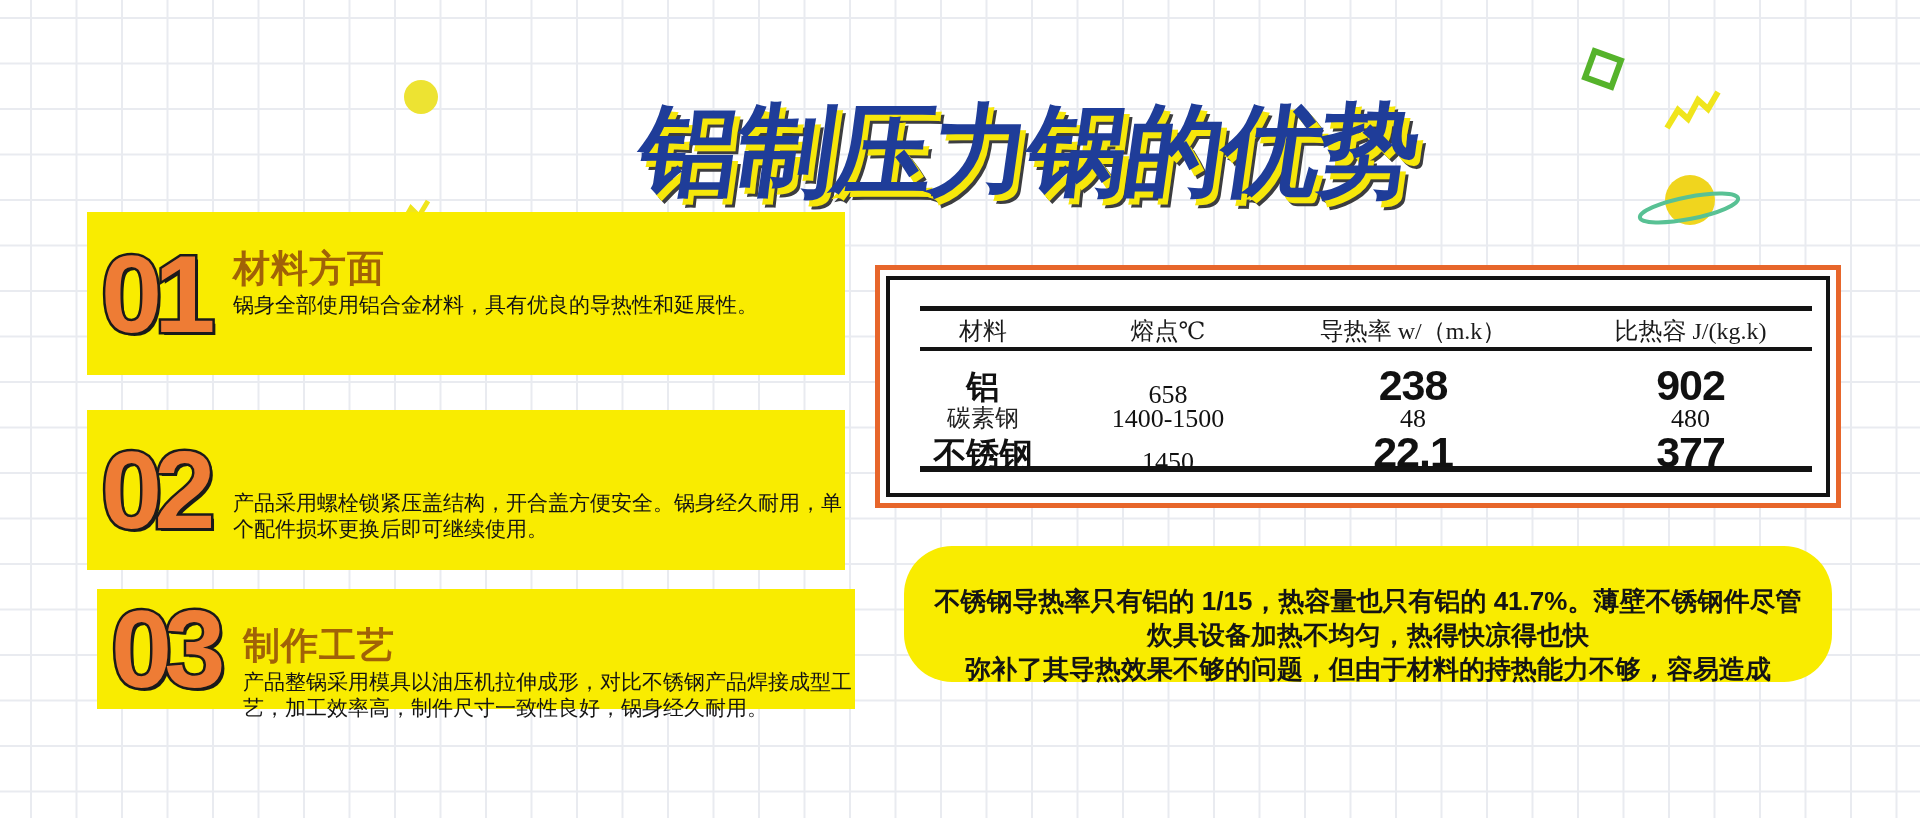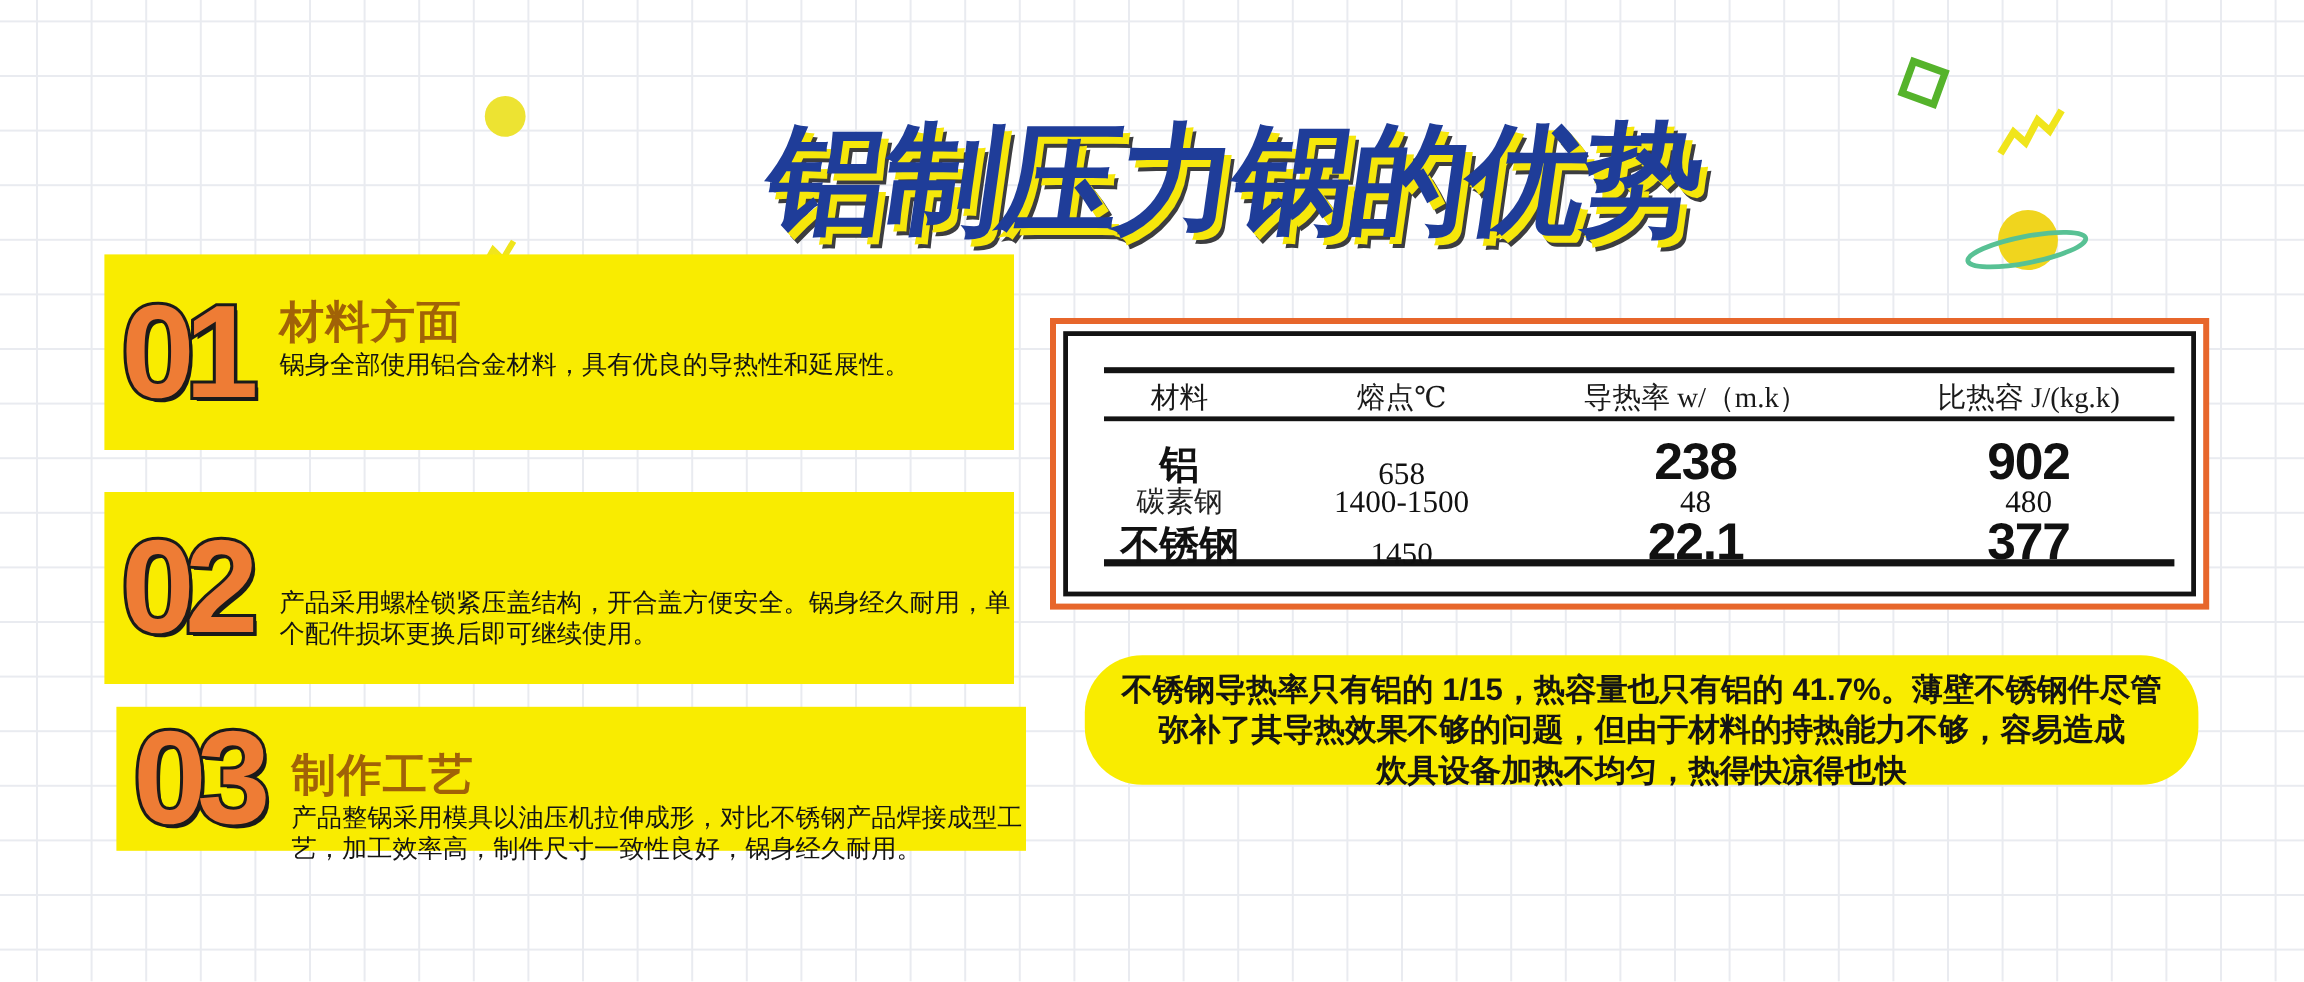--- a/index.html
+++ b/index.html
@@ -52,23 +52,23 @@
   .c1{width:150px;text-align:center;}
   .c2{width:220px;text-align:center;}
   .c3{width:270px;text-align:center;}
   .c4{width:285px;text-align:center;}
   .mat-strong{font-weight:900;font-size:33px;color:#111;}
   .mat-plain{font-family:"Liberation Serif","DejaVu Serif",serif;font-size:24px;color:#222;}
   .serif-val{font-family:"Liberation Serif","DejaVu Serif",serif;font-size:26px;color:#111;}
   .big-val{font-weight:900;font-size:43px;letter-spacing:-1px;color:#111;}
   
   .note{
-    position:absolute;left:904px;top:546px;width:928px;height:108px;background:#f9ec00;border-radius:48px;
+    position:absolute;left:904px;top:546px;width:928px;height:136px;background:#f9ec00;border-radius:48px;
     text-align:center;font-size:26px;font-weight:800;color:#141414;line-height:34px;
-    padding-top:11px;box-sizing:border-box;
+    padding-top:38px;box-sizing:border-box;
   }
 </style>
 </head>
 <body>
 
 <div class="stage">
 
   <h1 class="main-title">铝制压力锅的优势</h1>
 
   <div class="dot"></div>
@@ -131,17 +131,17 @@
     <div class="trow row3">
       <div class="c1 mat-strong">不锈钢</div>
       <div class="c2 serif-val">1450</div>
       <div class="c3 big-val">22.1</div>
       <div class="c4 big-val">377</div>
     </div>
   </div>
 
   <div class="note">
     <div>不锈钢导热率只有铝的 1/15，热容量也只有铝的 41.7%。薄壁不锈钢件尽管</div>
+    <div>炊具设备加热不均匀，热得快凉得也快</div>
     <div>弥补了其导热效果不够的问题，但由于材料的持热能力不够，容易造成</div>
-    <div>炊具设备加热不均匀，热得快凉得也快</div>
   </div>
 
 </div>
 
 </body></html>

